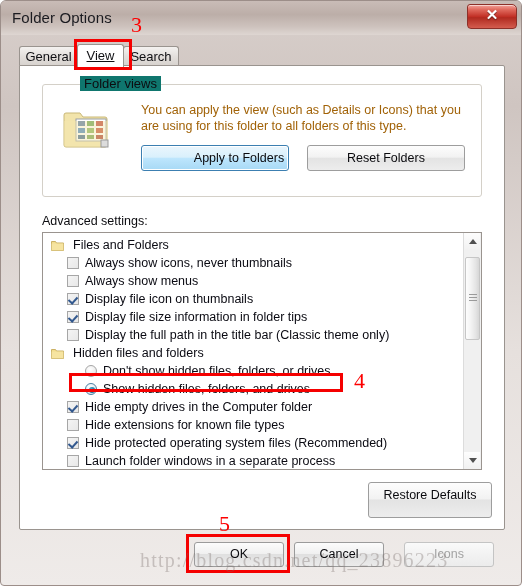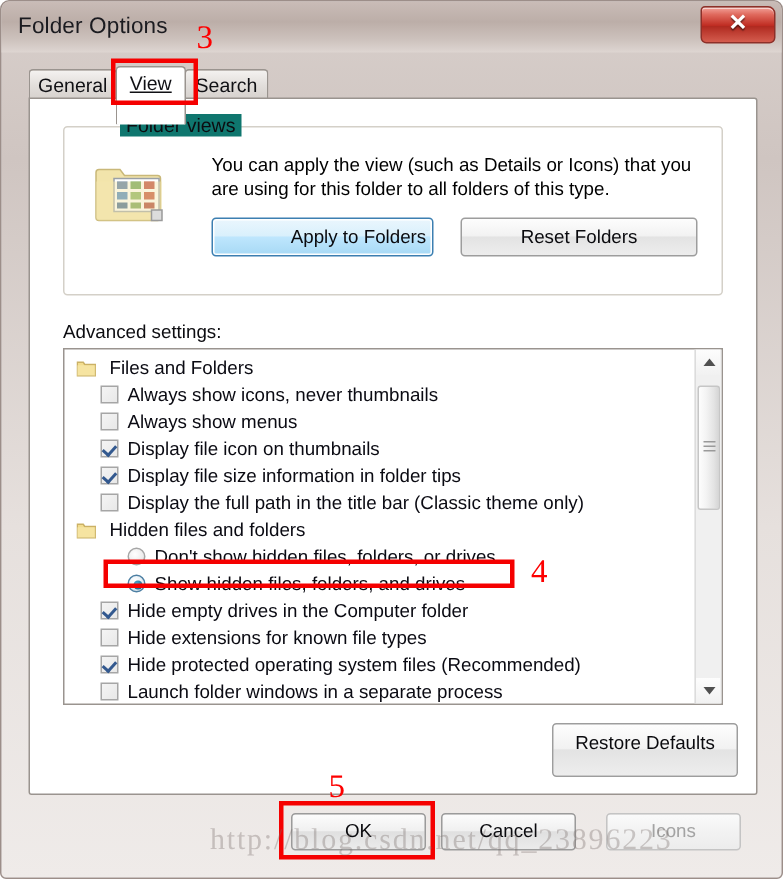--- a/index.html
+++ b/index.html
@@ -95,21 +95,21 @@
     border-radius: 3px 3px 0 0;
     font-size: 13px;
     color: #101014;
     line-height: 19px;
     text-align: center;
     cursor: default;
     white-space: nowrap;
   }
   .tab.selected {
     top: 0px;
-    height: 39px;
+    height: 23px;
     background: #ffffff;
     border-color: #9a948f;
     line-height: 22px;
     z-index: 3;
     text-decoration: underline;
   }
   #tab-general { left: 0px;  width: 59px; }
   #tab-view    { left: 58px; width: 47px; }
   #tab-search  { left: 104px; width: 56px; }
 
@@ -154,21 +154,21 @@
     top: 22px;
     width: 48px;
     height: 44px;
   }
   #folder-views-desc {
     position: absolute;
     left: 98px;
     top: 17px;
     width: 325px;
     font-size: 12.5px;
-    color: #000000;
+    color: #a16207;
     line-height: 16px;
   }
   .win-button {
     position: absolute;
     box-sizing: border-box;
     font-size: 12.5px;
     color: #0a0a0e;
     text-align: center;
     background: linear-gradient(180deg, #fdfdfd 0%, #f2f2f2 47%, #e3e3e3 50%, #ededed 100%);
     border: 1px solid #9d9d9d;

